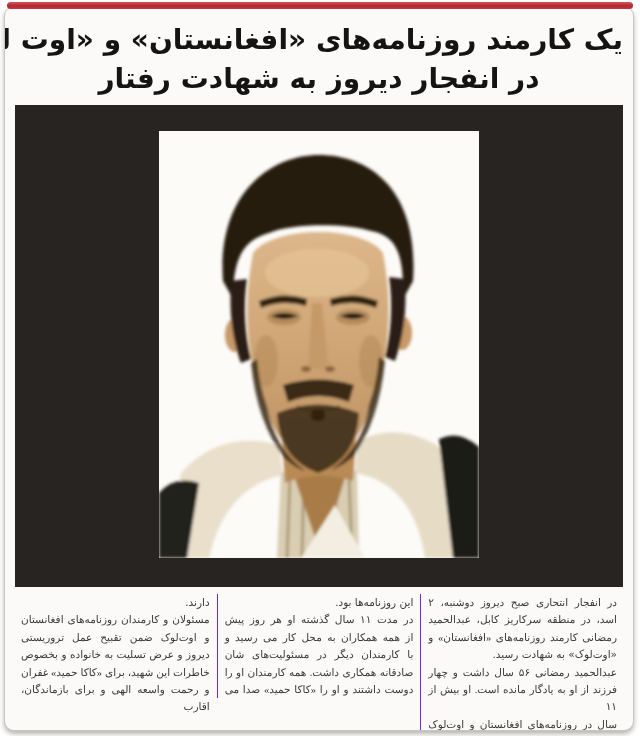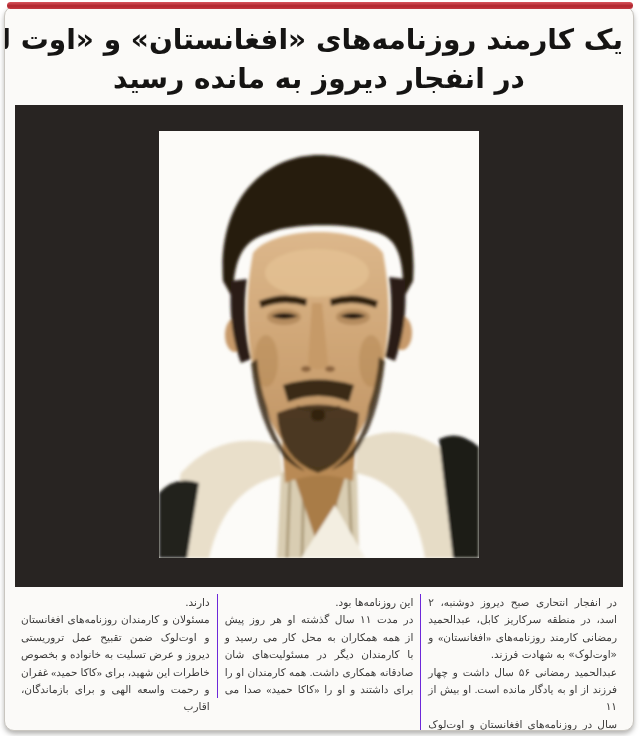--- a/index.html
+++ b/index.html
@@ -56,21 +56,21 @@
 </style>
 </head>
 <body>
 
 <div class="red-rule"></div>
 
 <div class="card">
 
   <h1 class="headline">
     <div>یک کارمند روزنامه‌های «افغانستان» و «اوت لوک»</div>
-    <div>در انفجار دیروز به مانده رسید</div>
+    <div>در انفجار دیروز به شهادت رفتار</div>
   </h1>
 
   <div class="photo-frame">
     <div class="photo">
 
       <svg viewBox="0 0 320 427" preserveAspectRatio="none">
         <defs>
           <filter id="pblur" x="-5%" y="-5%" width="110%" height="110%">
               <feGaussianBlur stdDeviation="1.4"></feGaussianBlur>
             </filter>
@@ -138,32 +138,32 @@
         </g>
       </svg>
     </div>
   </div>
 
   <div class="article">
     <div class="col">
         <div class="tline just">در انفجار انتحاری صبح دیروز دوشنبه، ۲</div>
         <div class="tline just">اسد، در منطقه سرکاریز کابل، عبدالحمید</div>
         <div class="tline just">رمضانی کارمند روزنامه‌های «افغانستان» و</div>
-        <div class="tline">«اوت‌لوک» به شهادت فرزند.</div>
+        <div class="tline">«اوت‌لوک» به شهادت رسید.</div>
         <div class="tline just">عبدالحمید رمضانی ۵۶ سال داشت و چهار</div>
         <div class="tline just">فرزند از او به یادگار مانده است. او بیش از ۱۱</div>
         <div class="tline just">سال در روزنامه‌های افغانستان و اوت‌لوک کار</div>
       </div>
     <div class="col">
         <div class="tline">این روزنامه‌ها بود.</div>
         <div class="tline just">در مدت ۱۱ سال گذشته او هر روز پیش</div>
         <div class="tline just">از همه همکاران به محل کار می رسید و</div>
         <div class="tline just">با کارمندان دیگر در مسئولیت‌های شان</div>
         <div class="tline just">صادقانه همکاری داشت. همه کارمندان او را</div>
-        <div class="tline just">برای داشتند و او را «کاکا حمید» صدا می</div>
+        <div class="tline just">دوست داشتند و او را «کاکا حمید» صدا می</div>
       </div>
     <div class="col">
         <div class="tline">دارند.</div>
         <div class="tline just">مسئولان و کارمندان روزنامه‌های افغانستان</div>
         <div class="tline just">و اوت‌لوک ضمن تقبیح عمل تروریستی</div>
         <div class="tline just">دیروز و عرض تسلیت به خانواده و بخصوص</div>
         <div class="tline just">خاطرات این شهید، برای «کاکا حمید» غفران</div>
         <div class="tline just">و رحمت واسعه الهی و برای بازماندگان، اقارب</div>
       </div>
   </div>

